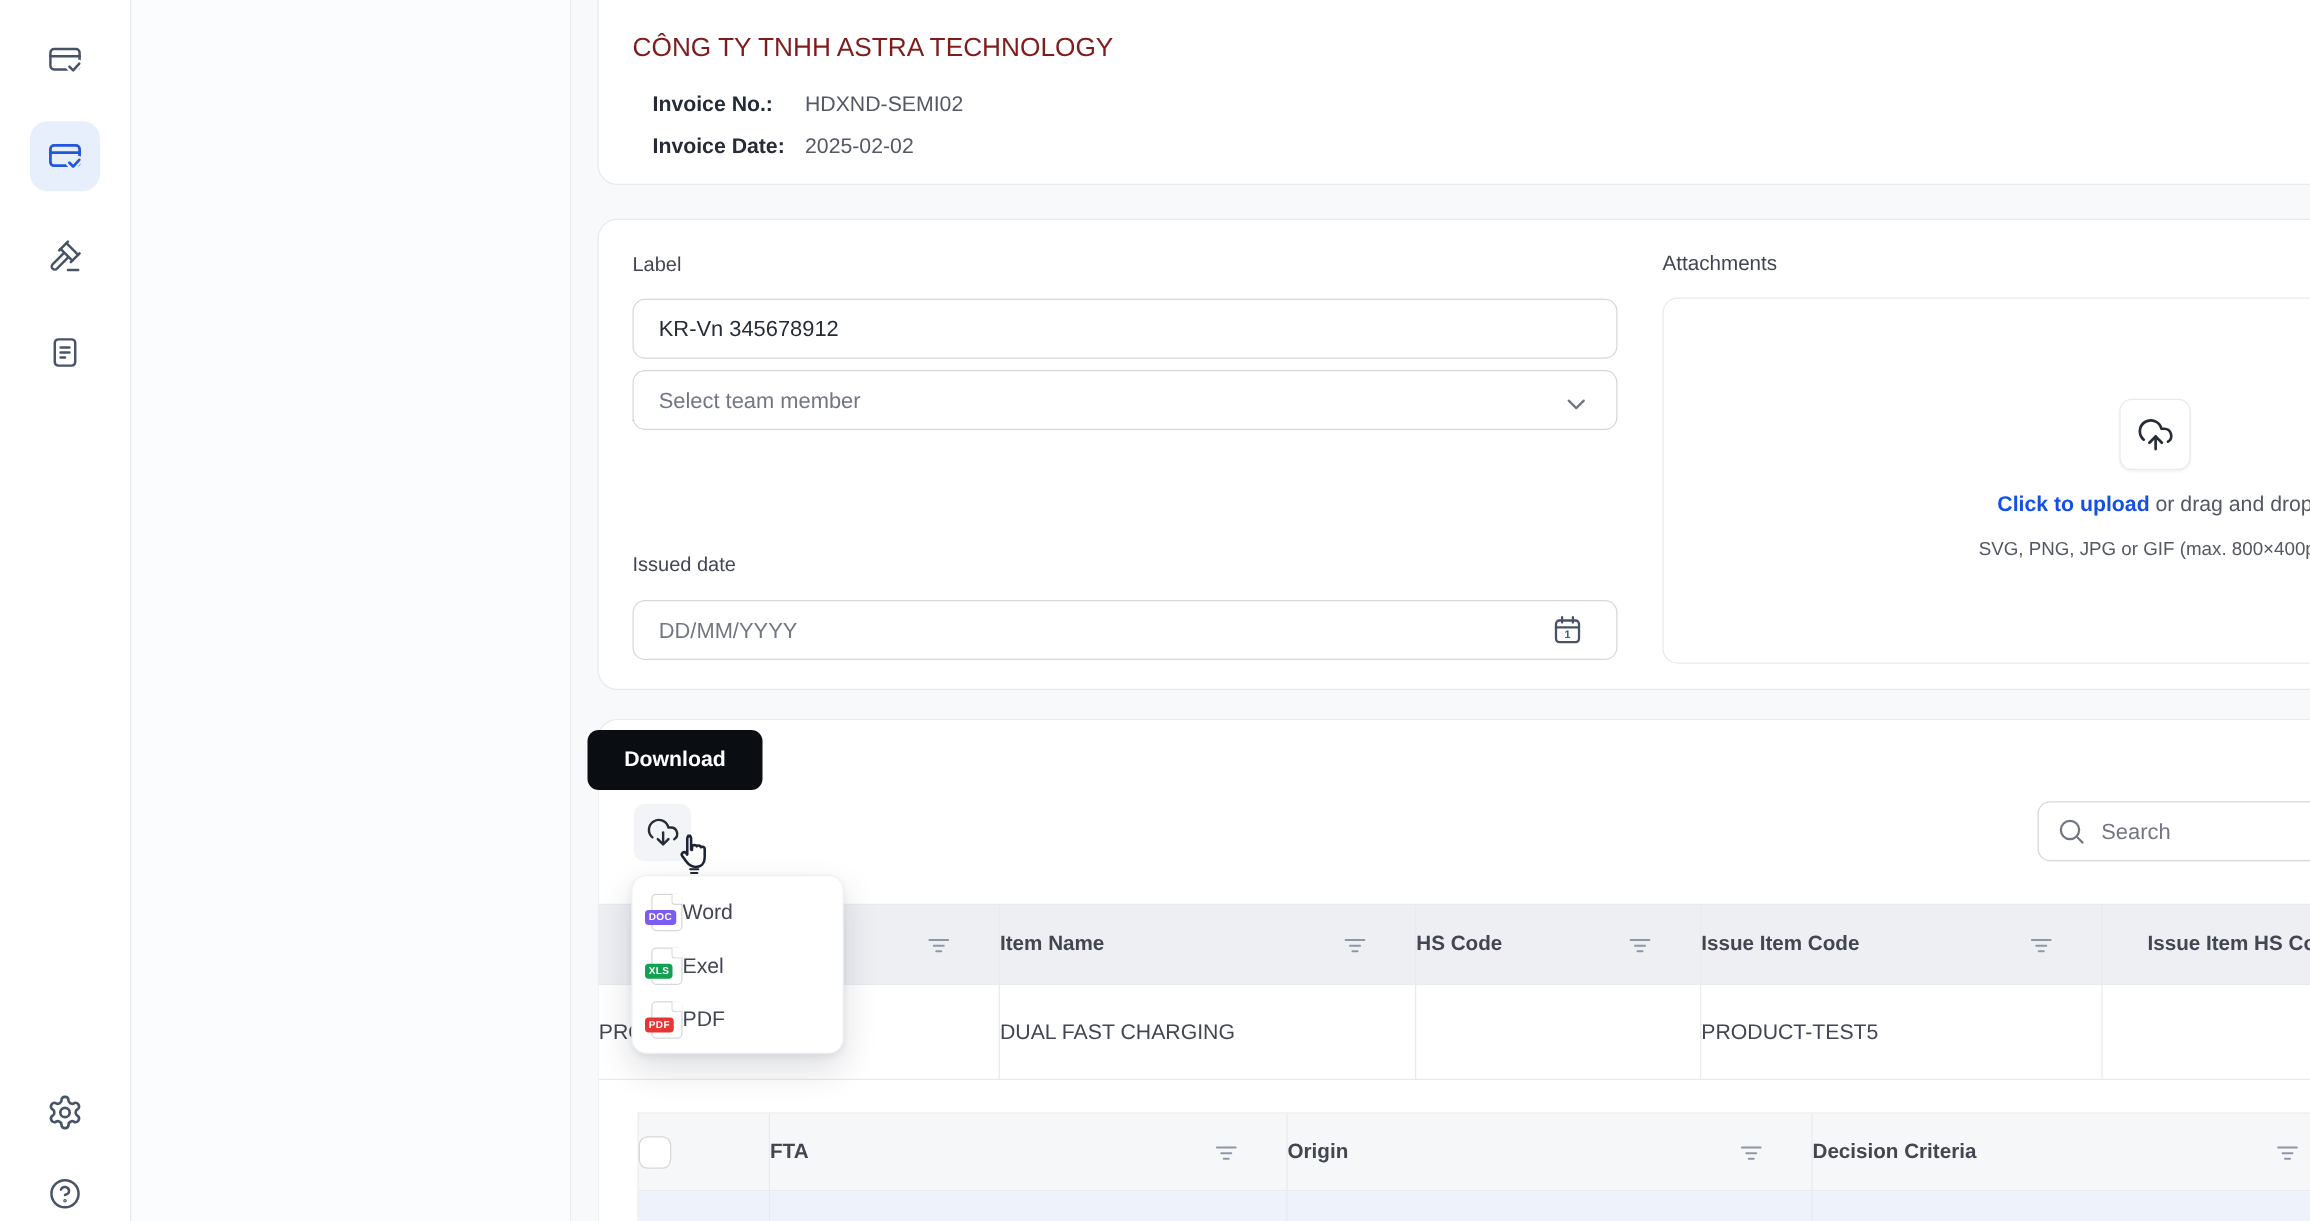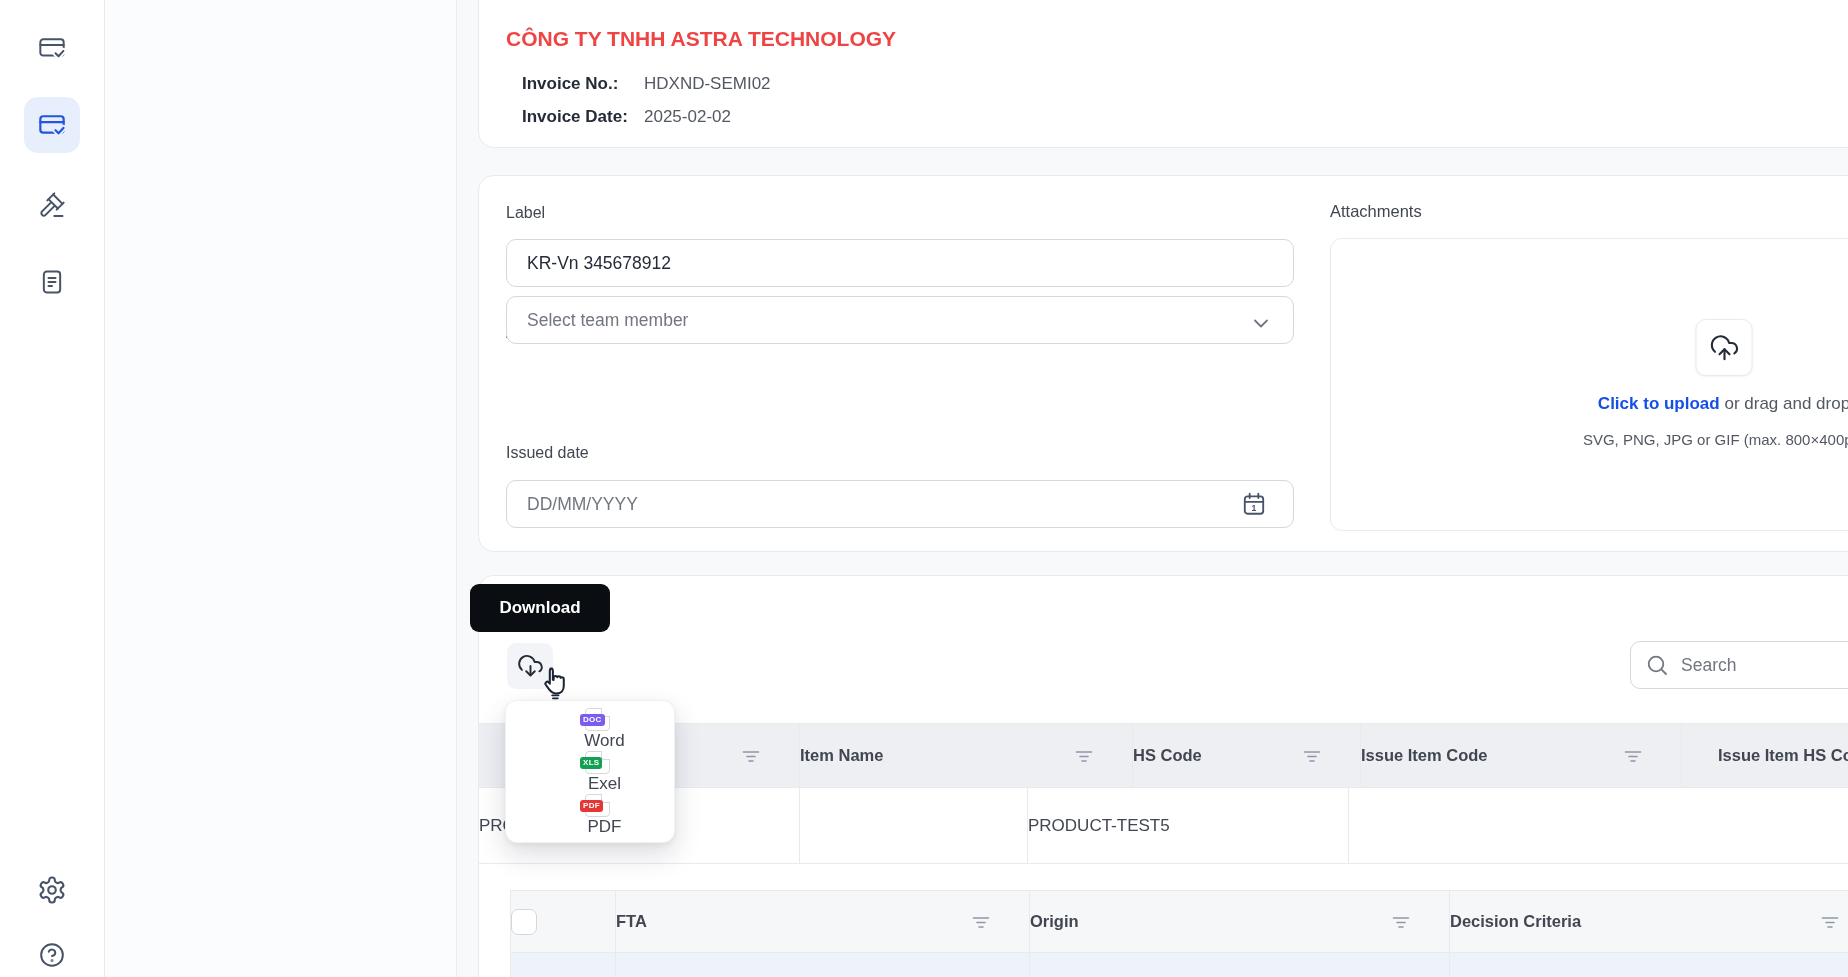--- a/index.html
+++ b/index.html
@@ -22,21 +22,21 @@
 
   
   .main { position:absolute; left:457px; top:0; width:1391px; height:977px; background:#f8f9fb; }
   .card { position:absolute; left:21px; width:1400px; background:#fff;
           border:1px solid #e9eaeb; border-radius:16px; }
   .card-header { top:-22px; height:170px; }
   .card-form   { top:175px; height:377px; }
   .card-table  { top:575px; height:430px; border-bottom:none; border-bottom-left-radius:0; border-bottom-right-radius:0; }
 
   
-  .company { position:absolute; left:27px; top:48px; font-size:21px; font-weight:700; color:#ef4444; }
+  .company { position:absolute; left:27px; top:48px; font-size:21px; font-weight:400; color:#7f1d1d; }
   .inv-row { position:absolute; left:43px; font-size:17px; display:flex; }
   .inv-row .lbl { width:122px; font-weight:700; color:#252b37; }
   .inv-row .val { color:#535862; }
 
   
   .f-label { position:absolute; left:27px; font-size:16px; font-weight:500; color:#414651; }
   .f-input { position:absolute; left:27px; width:788px; height:48px; border:1px solid #d5d7da;
              border-radius:10px; background:#fff; font-family:"Liberation Sans",sans-serif;
              font-size:17.5px; color:#252b37; padding:0 44px 0 20px; outline:none; }
   .f-input::placeholder { color:#717680; opacity:1; }
@@ -83,30 +83,30 @@
   .t2 { position:absolute; left:31px; top:314px; width:1369px; border:1px solid #e9eaeb; }
   .t2 .thead { height:62px; background:#f6f7f9; border-bottom:1px solid #e9eaeb; }
   .t2 .tdata { height:60px; background:#edf2fb; }
   .cw1{width:104px;} .cw2{width:414px;} .cw3{width:420px;} .cw4{flex:1;}
   .checkbox { width:26px; height:26px; border:1.5px solid #d5d7da; border-radius:7px; background:#fff; cursor:pointer; }
 
   
   .menu { position:absolute; left:505px; top:700px; width:170px; height:143px; z-index:50;
           background:#fff; border:1px solid #f0f1f3; border-radius:12px; padding:7px 0;
           box-shadow:0 12px 28px rgba(16,24,40,.14), 0 2px 6px rgba(16,24,40,.06); }
-  .menu-item { height:43px; display:flex; align-items:center; padding-left:15px; cursor:pointer;flex-direction:column; }
+  .menu-item { height:43px; display:flex; align-items:center; padding-left:15px; cursor:pointer; }
   .fileicon { position:relative; width:25px; height:30px; border:1.6px solid #d5d7da;
               border-radius:4px; background:#fff; }
   .fileicon::before { content:""; position:absolute; top:-1px; right:-1px; width:8px; height:8px;
                       background:#fff; border-left:1.6px solid #d5d7da; border-bottom:1.6px solid #d5d7da;
                       border-bottom-left-radius:3px; }
   .badge { position:absolute; left:-6px; bottom:4px; color:#fff; font-size:8px; font-weight:700;
            padding:2px 3px; border-radius:3px; letter-spacing:.3px; line-height:1; }
   .badge-doc { background:#7c5cf0; } .badge-xls { background:#12a150; } .badge-pdf { background:#e53535; }
-  .menu-item .mlabel { margin-left:14px; font-size:17px; color:#414651; }
+  .menu-item .mlabel { font-size:17px; color:#414651; }
 </style>
 </head>
 <body>
 
 <nav class="sidebar">
   <div class="side-item" style="top:20px;">
     <span>
       <svg class="stroke-ic" width="28" height="28" viewBox="0 0 24 24">
         <rect x="2" y="4.5" width="20" height="14" rx="2.5"></rect>
           <path d="M2 9.5h20"></path>
@@ -284,20 +284,21 @@
                 <path d="M4.5 8h15M8 12.5h8M10 17h4"></path>
               </svg>
           </span>
         </div>
         <div class="tc w5 left-al">
           <span>Issue Item HS Code</span>
         </div>
       </div>
       <div class="trow tdata">
         <div class="tc w1">PRODUCT-TEST5</div>
+        <div class="tc w2">DUAL FAST CHARGING</div>
         <div class="tc w3"></div>
         <div class="tc w4">PRODUCT-TEST5</div>
         <div class="tc w5"></div>
       </div>
     </div>
 
     <div class="t2">
       <div class="trow thead">
         <div class="tc cw1">
           <span class="checkbox"></span>

